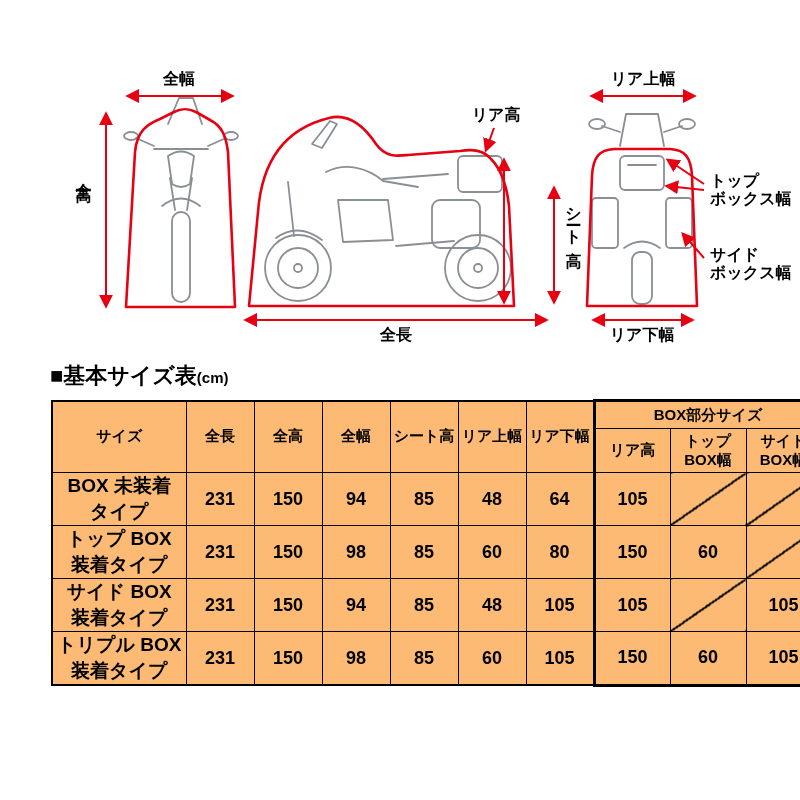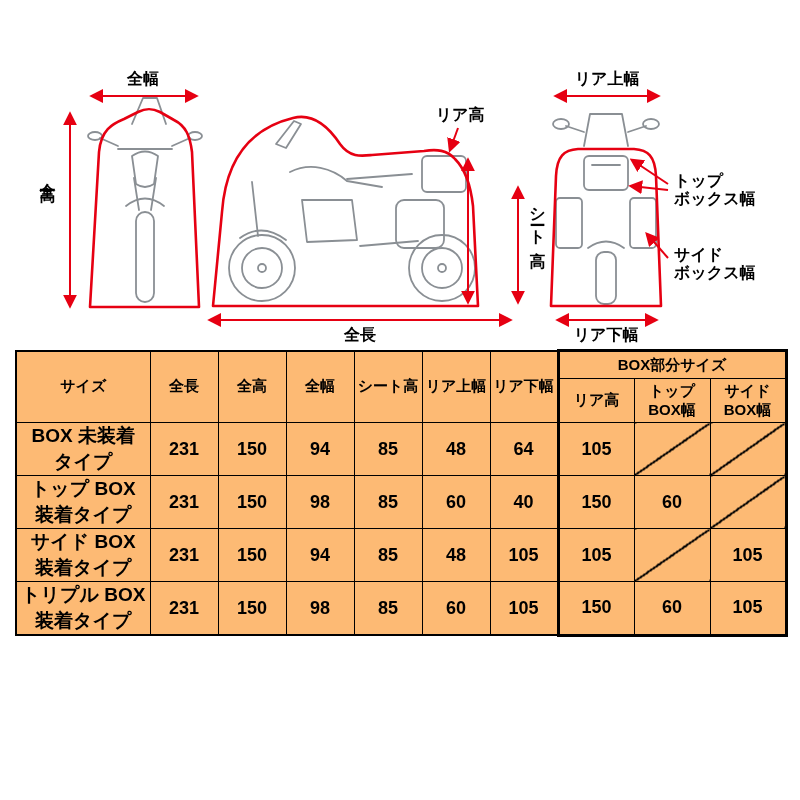--- a/index.html
+++ b/index.html
@@ -1,20 +1,20 @@
 <!DOCTYPE html>
 <html><head>
 <meta charset="utf-8">
 <style>
   * { margin:0; padding:0; box-sizing:border-box; }
   body {
     width:800px; height:800px; background:#ffffff;
     font-family:"Liberation Sans","DejaVu Sans",sans-serif; color:#000;
   }
-  .page { position:relative; width:800px; height:800px; overflow:hidden; }
+  .page { position:relative; width:800px; height:800px; overflow:hidden;padding-left:36px; }
 
   
   .diagram { position:relative; width:800px; height:345px; }
   .diagram svg { position:absolute; left:0; top:0; }
   .dlabel { position:absolute; font-weight:bold; font-size:16px; color:#000; line-height:1.15; }
   .center { text-align:center; }
   .vlabel { writing-mode:vertical-rl; text-orientation:upright; letter-spacing:2px; }
   .pre { white-space:pre-line; }
 
   .cover  { stroke:#e60012; fill:none; stroke-width:2.6; stroke-linejoin:round; stroke-linecap:round; }
@@ -154,20 +154,23 @@
     <div class="dlabel center" style="left:300px; top:326px; width:120px;">全長</div>
     <div class="dlabel center" style="left:552px; top:70px; width:110px;">リア上幅</div>
     <div class="dlabel pre" style="left:674px; top:172px;">トップ
 ボックス幅</div>
     <div class="dlabel pre" style="left:674px; top:246px;">サイド
 ボックス幅</div>
     <div class="dlabel center" style="left:550px; top:326px; width:112px;">リア下幅</div>
   </div>
 
 
+  <div class="sec-head">
+    <span class="t">■基本サイズ表</span><span class="u">(cm)</span>
+  </div>
 
   <div class="tblwrap">
     <table>
       <colgroup>
         <col style="width:134px">
         <col style="width:68px">
           <col style="width:68px">
           <col style="width:68px">
         <col style="width:68px">
           <col style="width:68px">
@@ -210,21 +213,21 @@
           <td class="diag box-r"></td>
         </tr>
         <tr>
           <th class="pre">トップ BOX
 装着タイプ</th>
           <td>231</td>
           <td>150</td>
           <td>98</td>
           <td>85</td>
           <td>60</td>
-          <td>40</td>
+          <td>80</td>
           <td class="box-l">150</td>
           <td>60</td>
           <td class="diag box-r"></td>
         </tr>
         <tr>
           <th class="pre">サイド BOX
 装着タイプ</th>
           <td>231</td>
           <td>150</td>
           <td>94</td>

